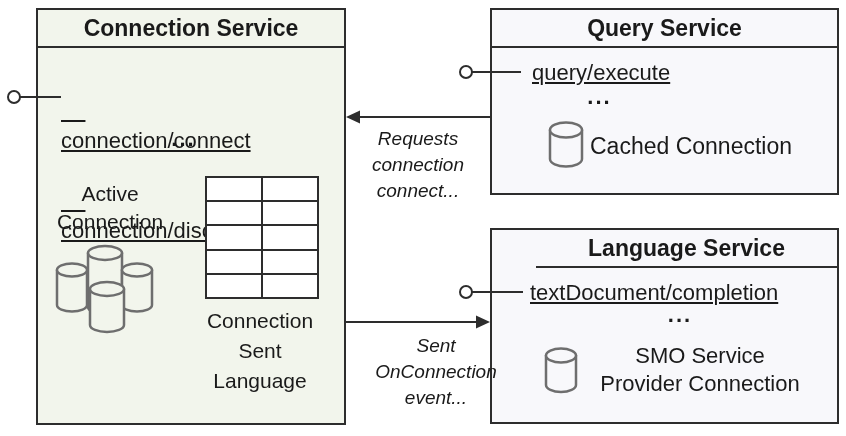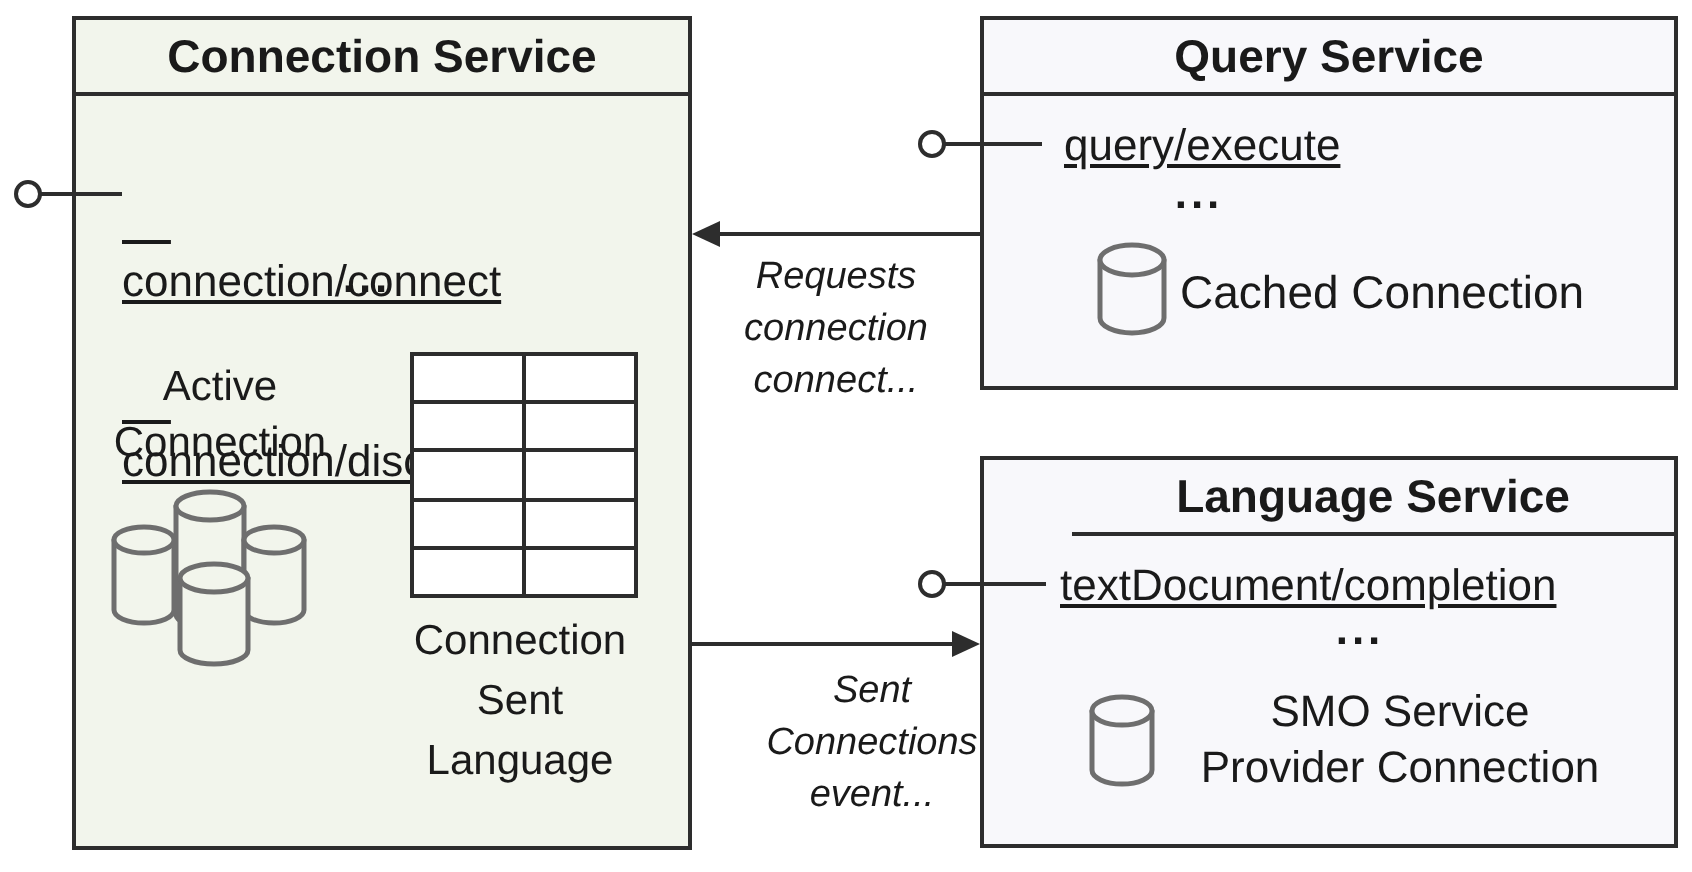--- a/index.html
+++ b/index.html
@@ -113,21 +113,21 @@
     <div>Provider Connection</div>
   </div>
 
   <div class="abs edge-label" style="left:352px;top:126px;width:132px;">
     <div>Requests</div>
     <div>connection</div>
     <div>connect...</div>
   </div>
   <div class="abs edge-label" style="left:368px;top:333px;width:136px;">
     <div>Sent</div>
-    <div>Connections</div>
+    <div>OnConnection</div>
     <div>event...</div>
   </div>
 
   <svg class="overlay" viewBox="0 0 846 436">
 
     <g>
       <line class="stroke-line" x1="20" y1="97" x2="61" y2="97"></line>
       <circle class="lolli" cx="14" cy="97" r="6"></circle>
     </g>
 

